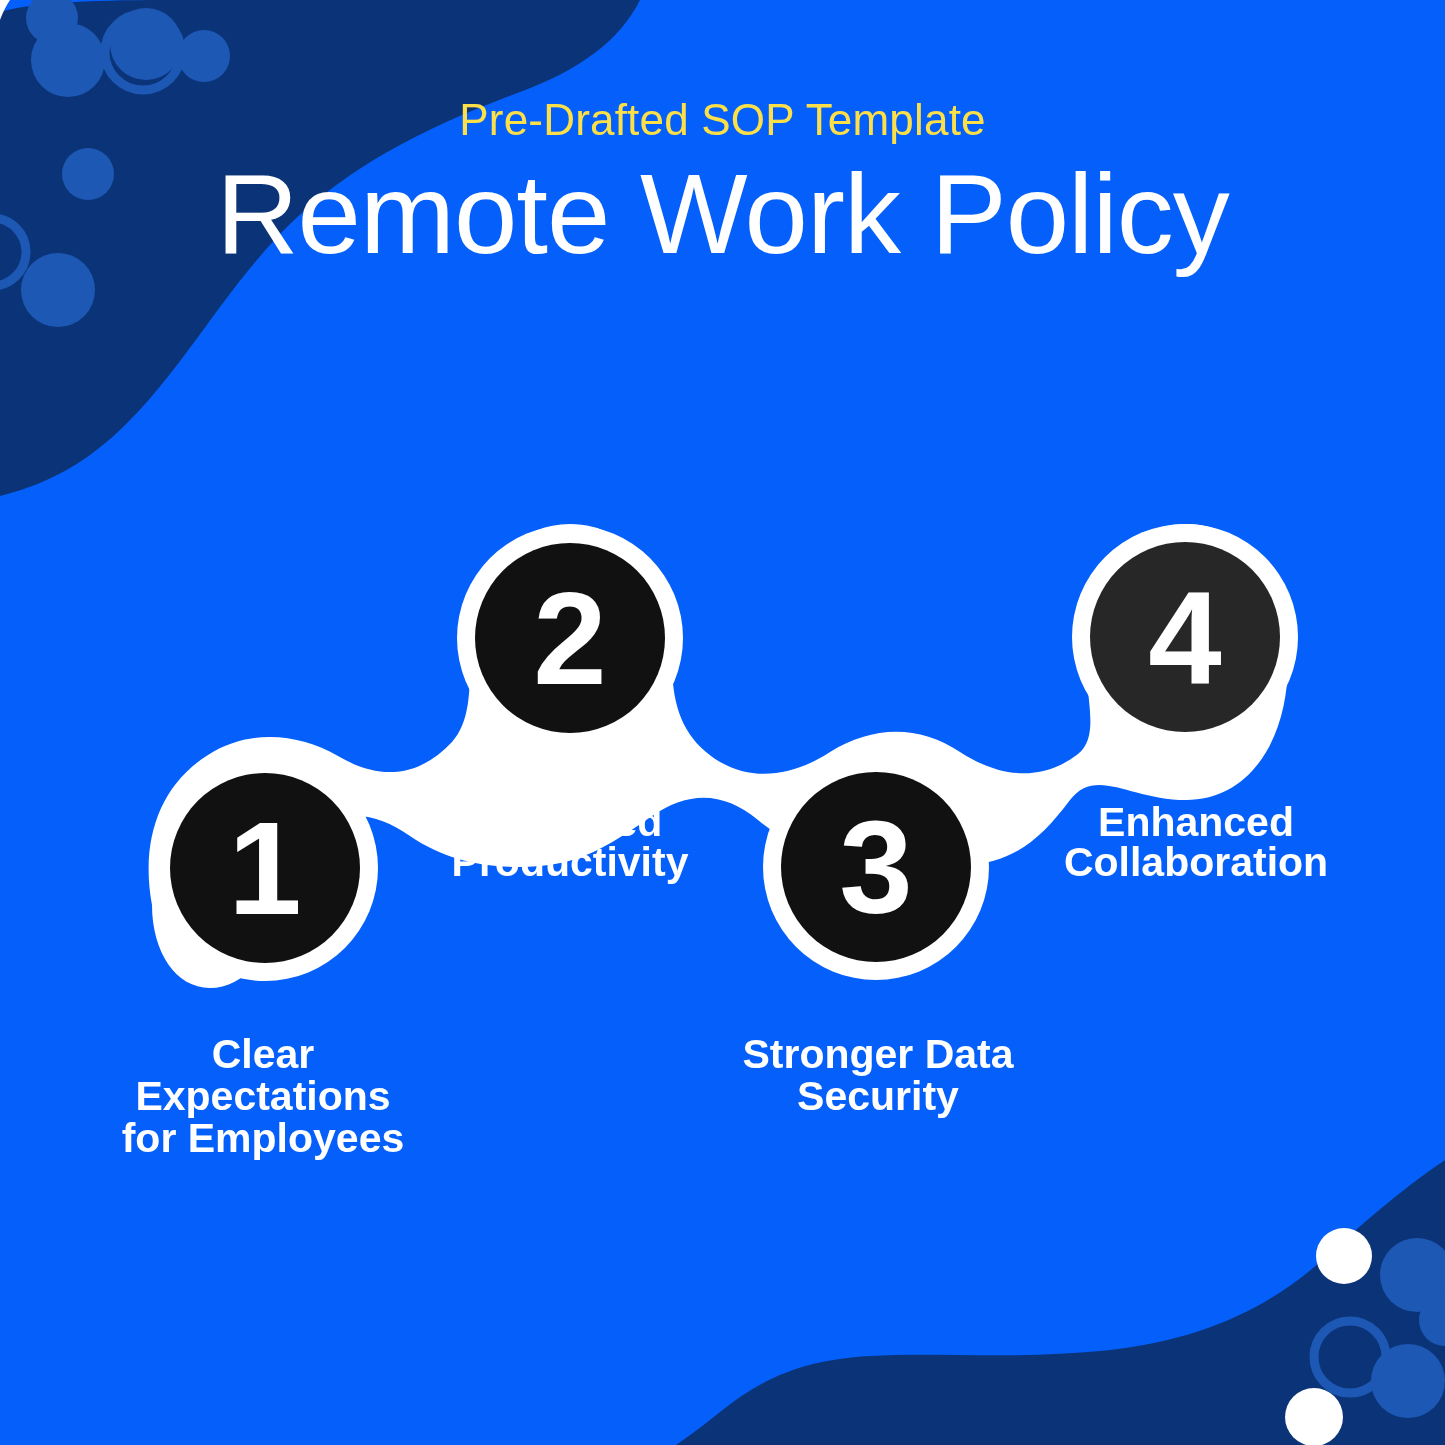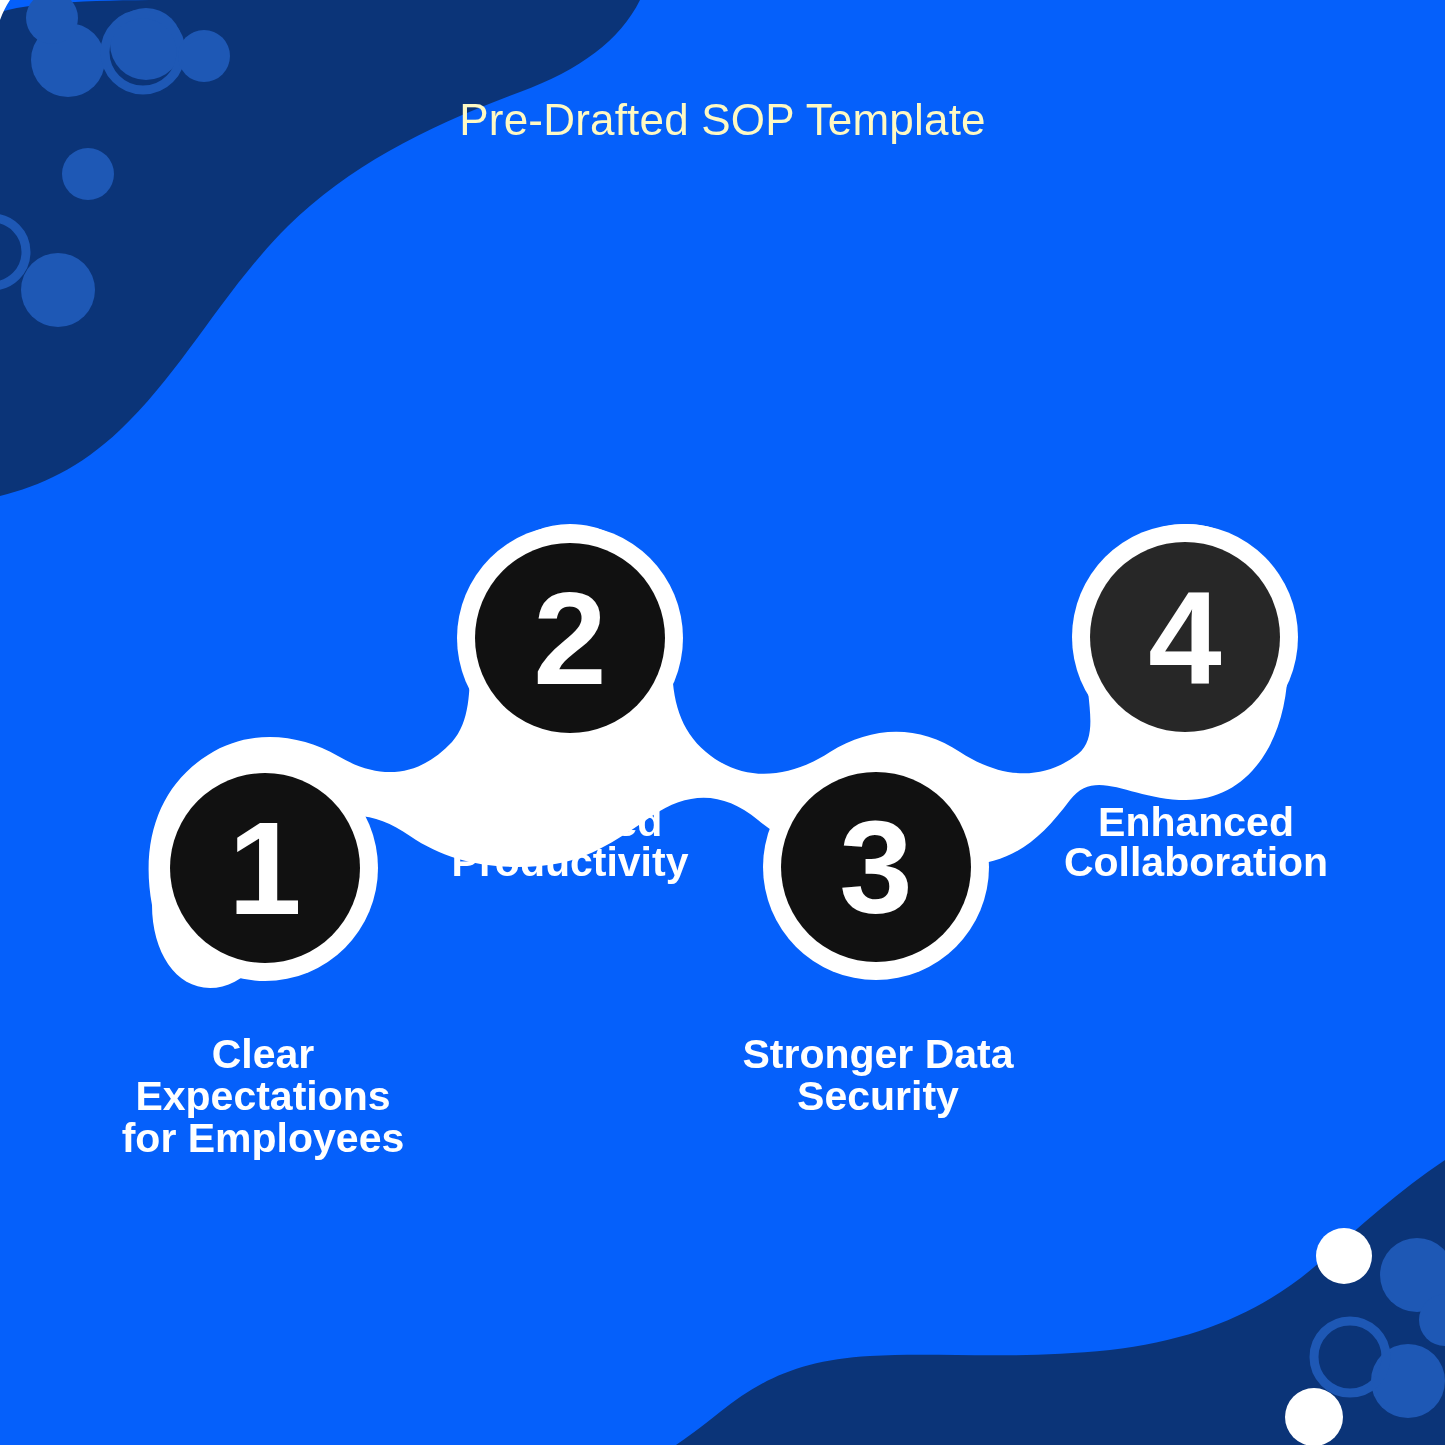--- a/index.html
+++ b/index.html
@@ -34,21 +34,21 @@
     position: absolute;
     left: 0;
     top: 96px;
     width: 1445px;
     text-align: center;
     z-index: 5;
   }
   .eyebrow {
     font-size: 44px;
     font-weight: 300;
-    color: #fef9c3;
+    color: #fde047;
     letter-spacing: 0.2px;
     line-height: 1.1;
     margin: 0 0 10px 0;
   }
   .headline {
     font-size: 114px;
     font-weight: 300;
     color: #ffffff;
     line-height: 1.06;
     margin: 0;
@@ -116,20 +116,21 @@
     <circle cx="1445" cy="1320" r="26" fill="#1e58b5"></circle>
     <circle cx="1408" cy="1381" r="37" fill="#1e58b5"></circle>
     <circle cx="1350" cy="1357" r="36" fill="none" stroke="#1e58b5" stroke-width="9"></circle>
     <circle cx="1344" cy="1256" r="28" fill="#ffffff"></circle>
     <circle cx="1314" cy="1417" r="29" fill="#ffffff"></circle>
   </svg>
 
   <div class="header">
     <p class="eyebrow">Pre-Drafted SOP Template</p>
     <h1 class="headline">
+      <span class="line">Remote Work Policy</span>
     </h1>
   </div>
 
   <svg id="infographic" viewBox="0 0 1445 1445">
 
     <g fill="#ffffff">
       <path d="M 152,905
                C 140,840 160,785 208,755
                C 250,728 300,734 338,756
                C 382,782 420,776 452,742

